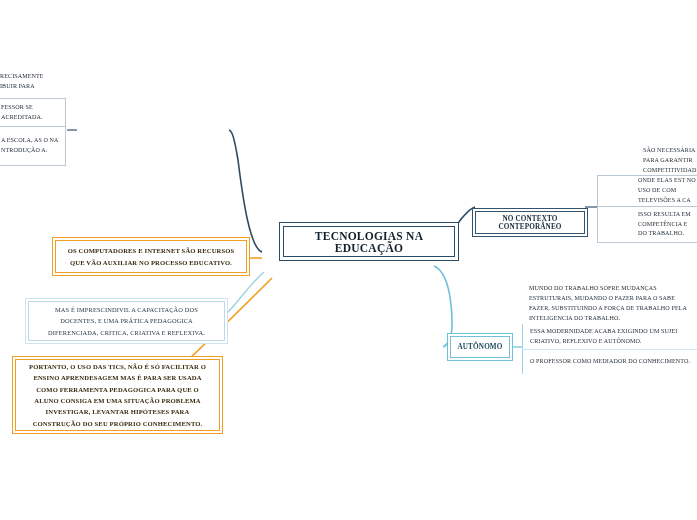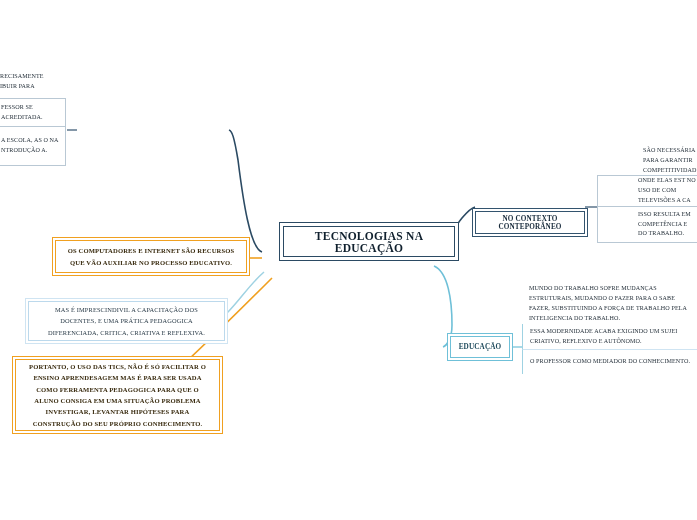--- a/index.html
+++ b/index.html
@@ -191,21 +191,21 @@
 
   <div class="leaf-navy" style="left:597px; top:175px; width:106px; height:32px; padding-left:40px;">
     <span>ONDE ELAS EST NO USO DE COM TELEVISÕES A CA</span>
   </div>
 
   <div class="leaf-navy no-top" style="left:597px; top:207px; width:106px; height:36px; padding-left:40px;">
     <span>ISSO RESULTA EM COMPETÊNCIA E DO TRABALHO.</span>
   </div>
 
   <div class="node teal" style="left:450px; top:336px; width:60px; height:22px;">
-    <span class="inner">EDUCAÇÃO</span>
+    <span class="inner">AUTÔNOMO</span>
   </div>
 
   <div class="leaf-teal" style="left:522px; top:285px; width:181px; height:38px;">
     <span>MUNDO DO TRABALHO SOFRE MUDANÇAS ESTRUTURAIS, MUDANDO O FAZER PARA O SABE FAZER, SUBSTITUINDO A FORÇA DE TRABALHO PELA INTELIGENCIA DO TRABALHO.</span>
   </div>
 
   <div class="leaf-teal bordered" style="left:522px; top:324px; width:181px; height:25px;">
     <span>ESSA MODERNIDADE ACABA EXIGINDO UM SUJEI CRIATIVO, REFLEXIVO E AUTÔNOMO.</span>
   </div>
 

